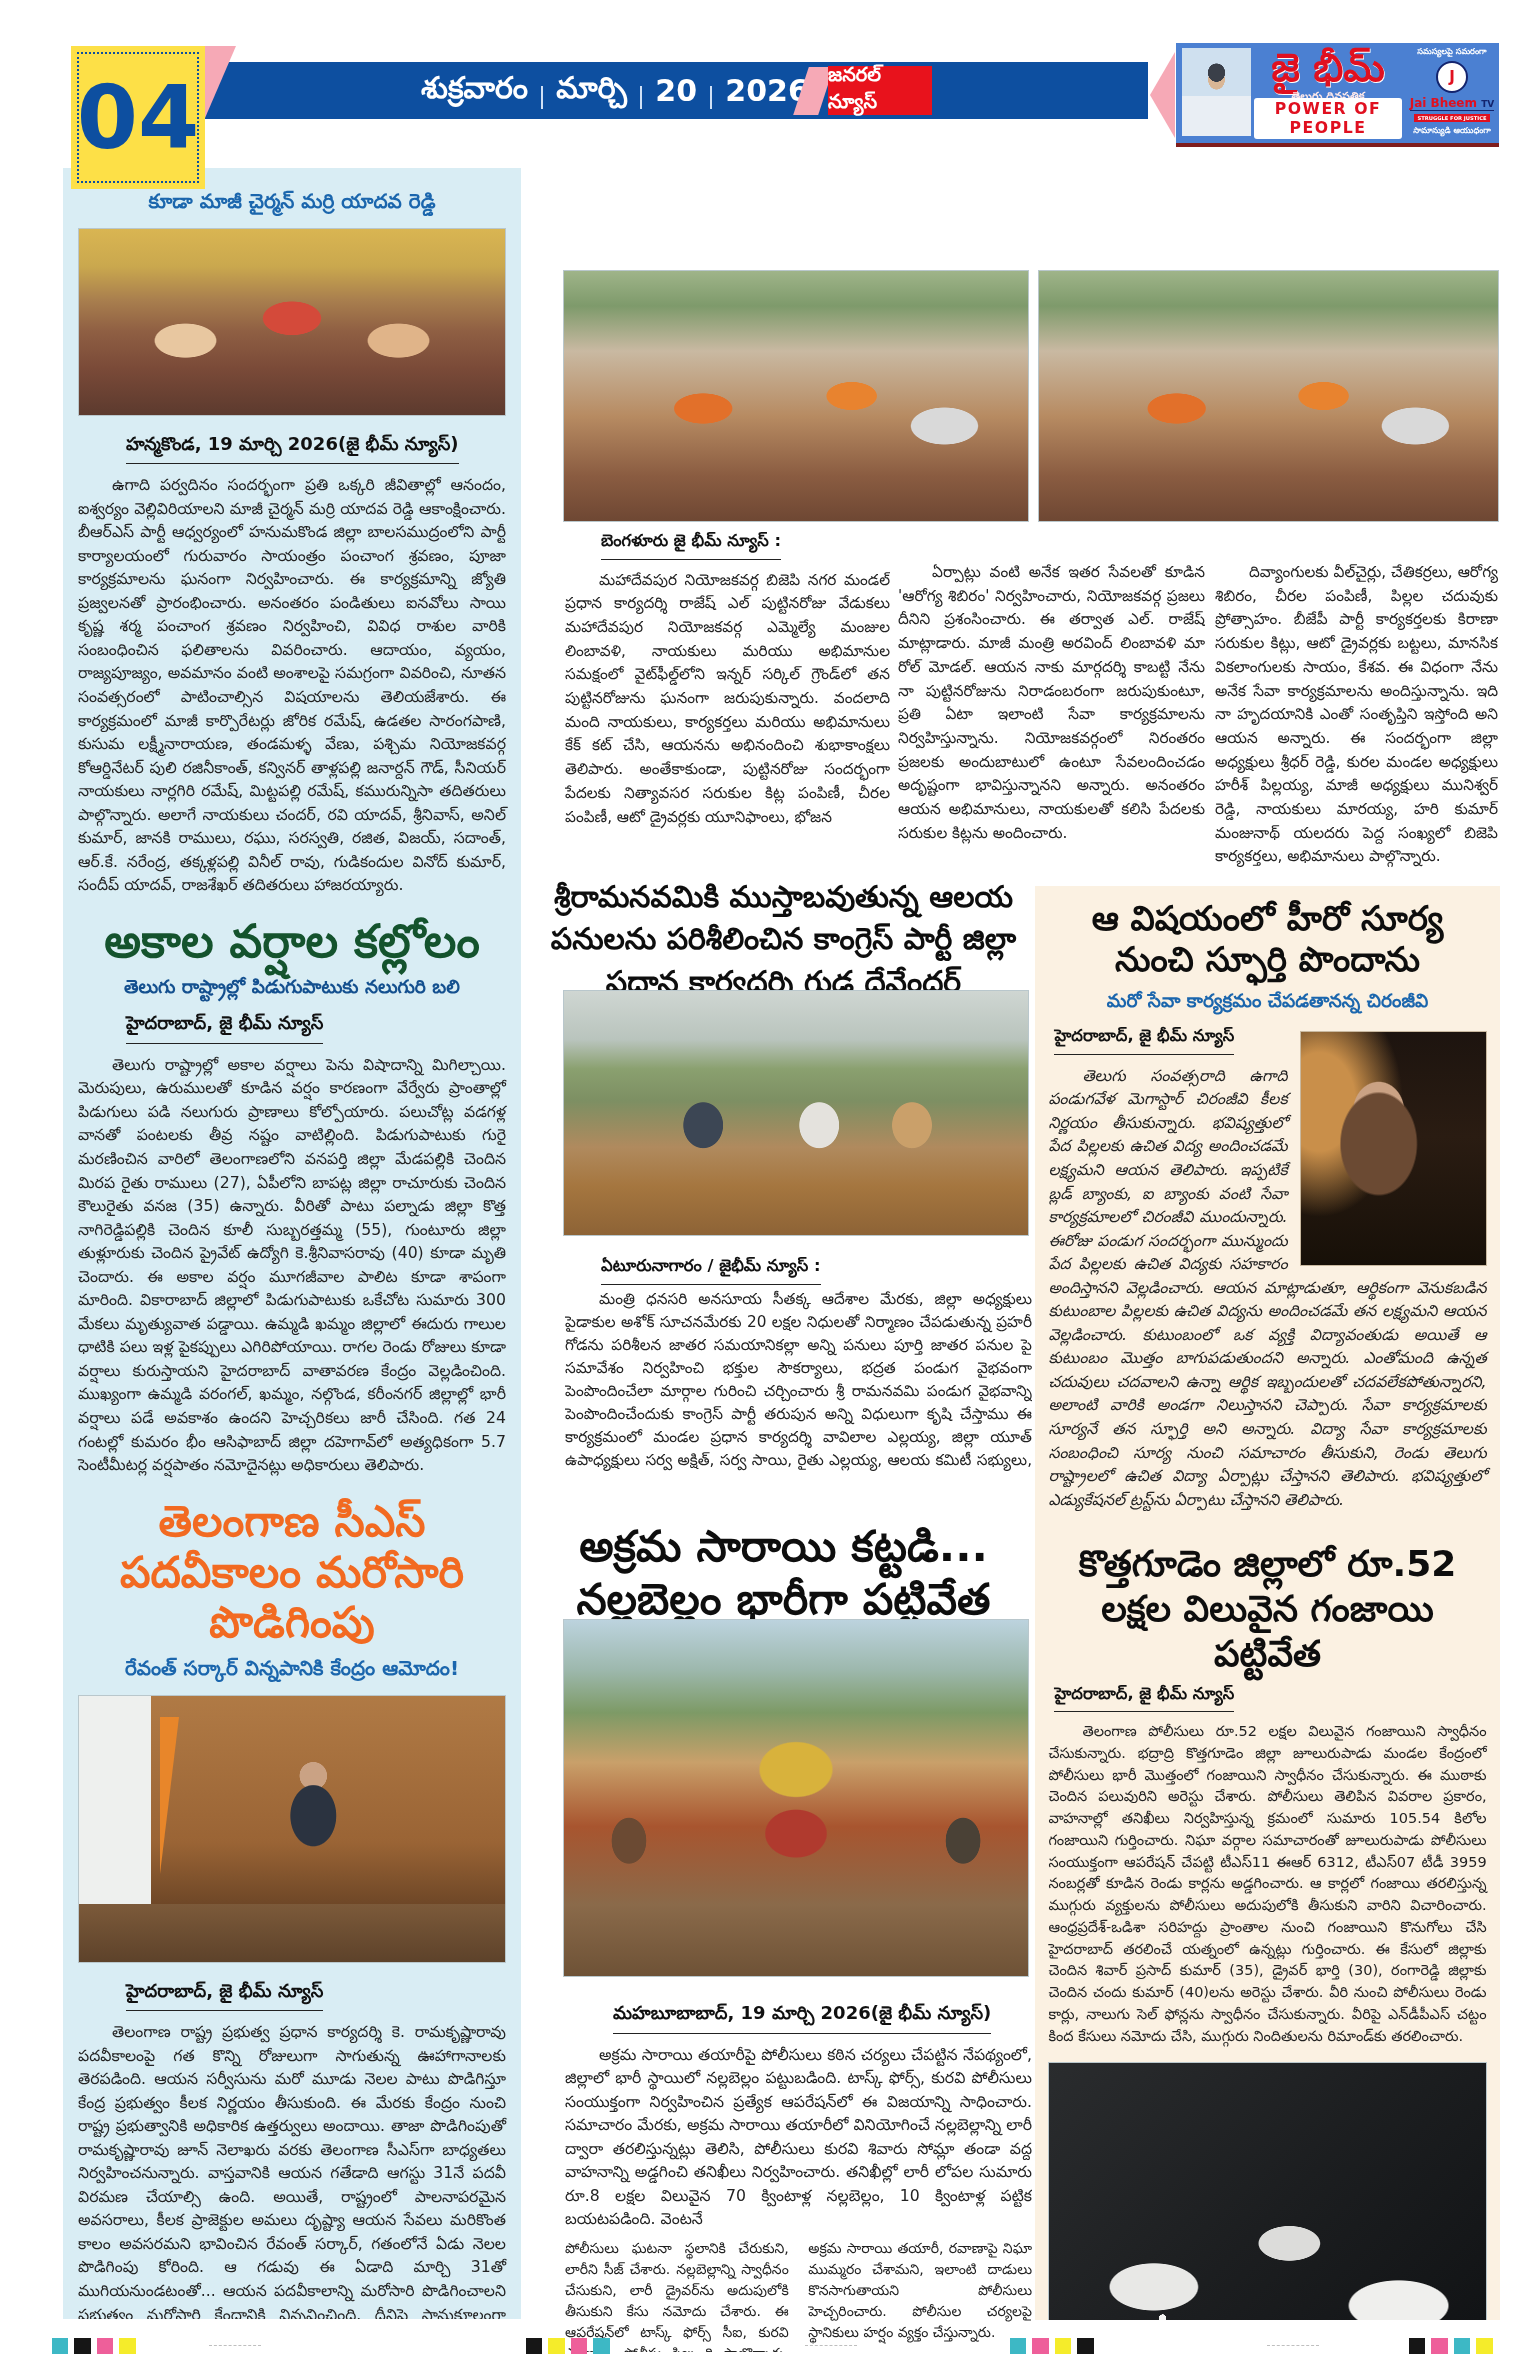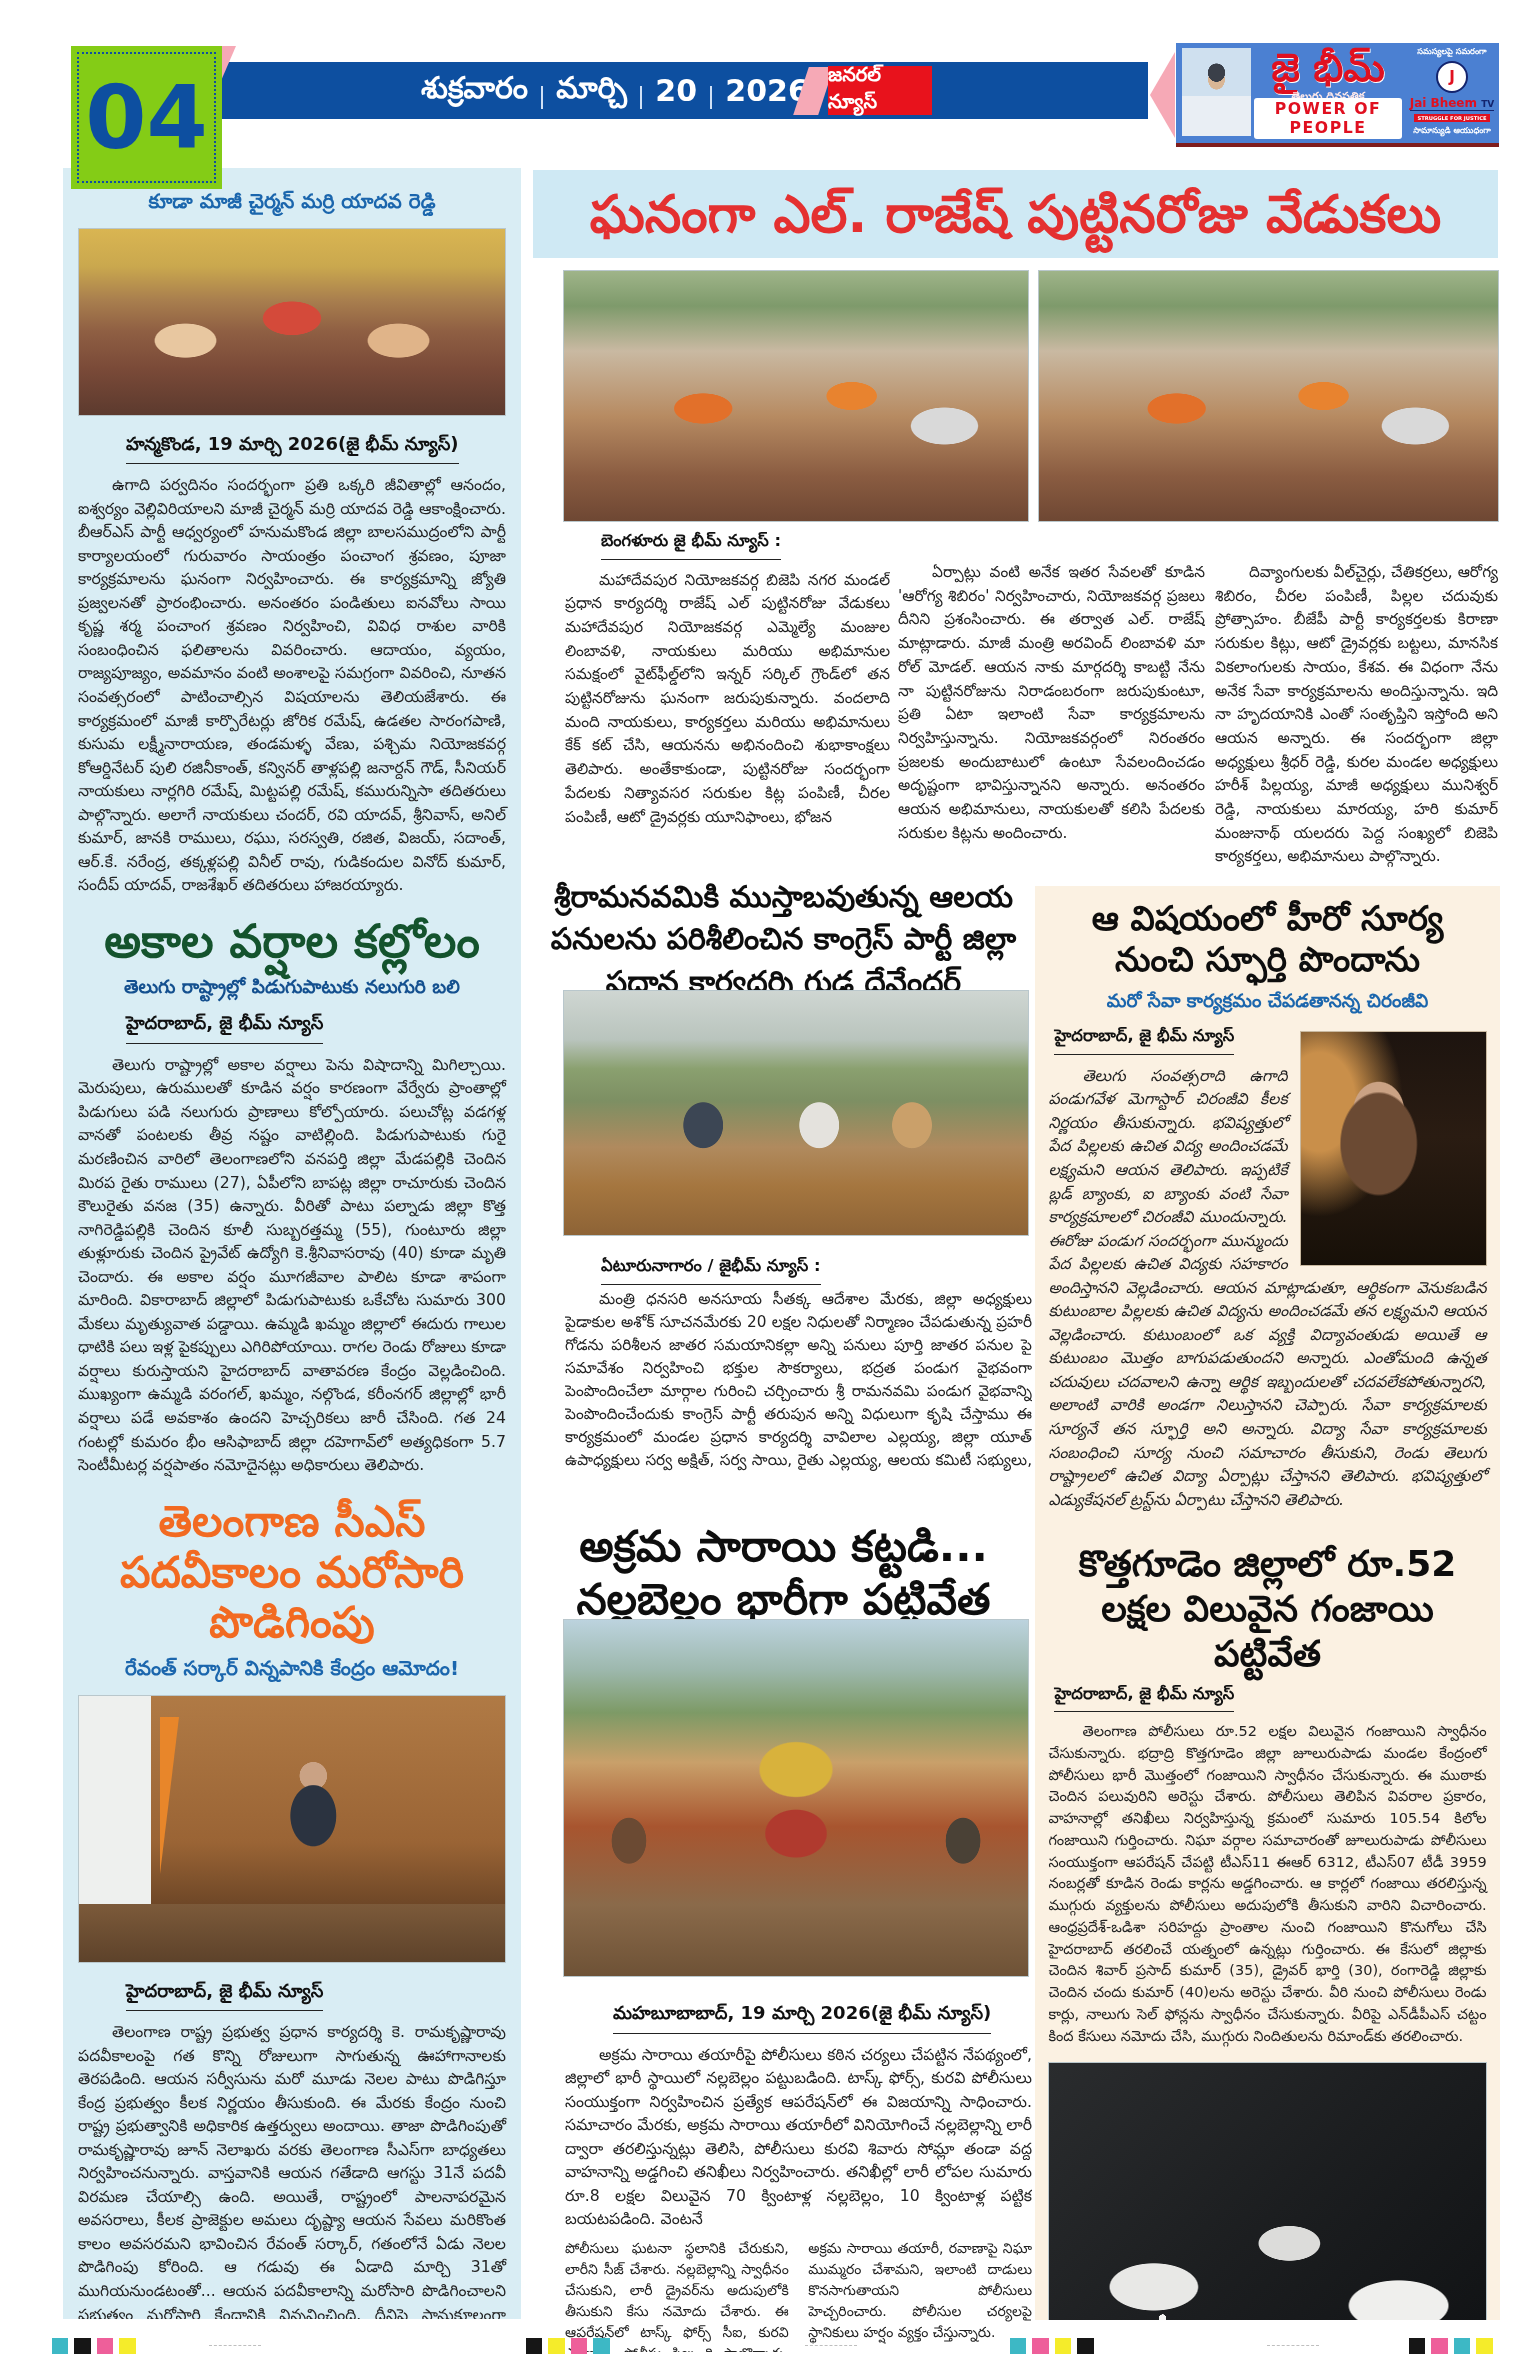--- a/index.html
+++ b/index.html
@@ -1,20 +1,20 @@
 <!DOCTYPE html>
 <html style="font-size:12px"><head>
 <meta charset="utf-8">
 <style>
   html,body{margin:0;padding:0;background:#ffffff;}
   .page{position:relative;width:1541px;height:2377px;background:#ffffff;
         font-family:"DejaVu Sans","Liberation Sans",sans-serif;overflow:hidden;color:#1a1a1a;}
 
   
-  .page-number-box{position:absolute;left:71px;top:46px;width:151px;height:143px;background:#84cc16;
+  .page-number-box{position:absolute;left:71px;top:46px;width:134px;height:143px;background:#fde047;
       display:flex;align-items:center;justify-content:center;z-index:3;}
   .page-number-box .inner{position:absolute;inset:6px;border:2.2px dotted #0d4fa0;}
   .page-number{font-size:88px;font-weight:bold;color:#0d4fa0;line-height:1;}
   .page-fold{position:absolute;left:205px;top:46px;width:0;height:0;z-index:2;
       border-top:72px solid #f6a9b6;border-bottom:72px solid transparent;border-right:31px solid transparent;}
   .header-bar{position:absolute;left:205px;top:62px;width:943px;height:57px;background:#0d4fa0;z-index:1;
       display:flex;align-items:center;}
   .date-group{position:absolute;left:216px;top:0;height:57px;display:flex;align-items:center;gap:13.4px;
       color:#ffffff;font-size:30px;font-weight:bold;}
   .date-sep{width:1.5px;height:22.4px;background:#cfe0f5;align-self:flex-end;margin-bottom:10.4px;}
@@ -210,23 +210,20 @@
 
     <h2 class="h-cs">తెలంగాణ సీఎస్ పదవీకాలం మరోసారి పొడిగింపు</h2>
     <div class="sub-cs">రేవంత్ సర్కార్ విన్నపానికి కేంద్రం ఆమోదం!</div>
     <div class="gap-s"></div>
     <div class="photo photo-cs-office"></div>
     <div class="gap-m"></div>
     <span class="dateline">హైదరాబాద్, జై భీమ్ న్యూస్</span>
     <p class="body-text">తెలంగాణ రాష్ట్ర ప్రభుత్వ ప్రధాన కార్యదర్శి కె. రామకృష్ణారావు పదవీకాలంపై గత కొన్ని రోజులుగా సాగుతున్న ఊహాగానాలకు తెరపడింది. ఆయన సర్వీసును మరో మూడు నెలల పాటు పొడిగిస్తూ కేంద్ర ప్రభుత్వం కీలక నిర్ణయం తీసుకుంది. ఈ మేరకు కేంద్రం నుంచి రాష్ట్ర ప్రభుత్వానికి అధికారిక ఉత్తర్వులు అందాయి. తాజా పొడిగింపుతో రామకృష్ణారావు జూన్ నెలాఖరు వరకు తెలంగాణ సీఎస్‌గా బాధ్యతలు నిర్వహించనున్నారు. వాస్తవానికి ఆయన గతేడాది ఆగస్టు 31నే పదవీ విరమణ చేయాల్సి ఉంది. అయితే, రాష్ట్రంలో పాలనాపరమైన అవసరాలు, కీలక ప్రాజెక్టుల అమలు దృష్ట్యా ఆయన సేవలు మరికొంత కాలం అవసరమని భావించిన రేవంత్ సర్కార్, గతంలోనే ఏడు నెలల పొడిగింపు కోరింది. ఆ గడువు ఈ ఏడాది మార్చి 31తో ముగియనుండటంతో... ఆయన పదవీకాలాన్ని మరోసారి పొడిగించాలని ప్రభుత్వం మరోసారి కేంద్రానికి విన్నవించింది. దీనిపై సానుకూలంగా స్పందించిన కేంద్రం, మూడు నెలల పొడిగింపునకు ఆమోదం తెలిపింది. రాష్ట్ర ప్రభుత్వ వర్గాల సమాచారం ప్రకారం, ముఖ్యమంత్రి రైతు భరోసా నిధుల విడుదల (మార్చి 22), అంతర్జాతీయ ఫామ్ ఫెస్టివల్ ప్రారంభం వంటి కీలక ఘట్టాలు జరుగనున్నందున సీఎస్ మార్పు సరికాదని ప్రభుత్వం భావించినట్లు తెలుస్తోంది. రామకృష్ణారావుకు ఇది మూడో పొడిగింపు కావడం విశేషం.</p>
   </div>
 
-  <div class="top-strip">
-    <h1 class="h-birthday">ఘనంగా ఎల్. రాజేష్ పుట్టినరోజు వేడుకలు</h1>
-  </div>
   <div class="bday-photo-l photo photo-bday"></div>
   <div class="bday-photo-r photo photo-bday"></div>
 
   <div class="bday-col col1">
     <span class="dateline small">బెంగళూరు జై భీమ్ న్యూస్ :</span>
     <p class="body-text">మహాదేవపుర నియోజకవర్గ బిజెపి నగర మండల్ ప్రధాన కార్యదర్శి రాజేష్ ఎల్ పుట్టినరోజు వేడుకలు మహాదేవపుర నియోజకవర్గ ఎమ్మెల్యే మంజుల లింబావళి, నాయకులు మరియు అభిమానుల సమక్షంలో వైట్‌ఫీల్డ్‌లోని ఇన్నర్ సర్కిల్ గ్రౌండ్‌లో తన పుట్టినరోజును ఘనంగా జరుపుకున్నారు. వందలాది మంది నాయకులు, కార్యకర్తలు మరియు అభిమానులు కేక్ కట్ చేసి, ఆయనను అభినందించి శుభాకాంక్షలు తెలిపారు. అంతేకాకుండా, పుట్టినరోజు సందర్భంగా పేదలకు నిత్యావసర సరుకుల కిట్ల పంపిణీ, చీరల పంపిణీ, ఆటో డ్రైవర్లకు యూనిఫాంలు, భోజన</p>
   </div>
   <div class="bday-col col2">
     <p class="body-text" style="margin-top:30px;">ఏర్పాట్లు వంటి అనేక ఇతర సేవలతో కూడిన 'ఆరోగ్య శిబిరం' నిర్వహించారు, నియోజకవర్గ ప్రజలు దీనిని ప్రశంసించారు. ఈ తర్వాత ఎల్. రాజేష్ మాట్లాడారు. మాజీ మంత్రి అరవింద్ లింబావళి మా రోల్ మోడల్. ఆయన నాకు మార్గదర్శి కాబట్టి నేను నా పుట్టినరోజును నిరాడంబరంగా జరుపుకుంటూ, ప్రతి ఏటా ఇలాంటి సేవా కార్యక్రమాలను నిర్వహిస్తున్నాను. నియోజకవర్గంలో నిరంతరం ప్రజలకు అందుబాటులో ఉంటూ సేవలందించడం అదృష్టంగా భావిస్తున్నానని అన్నారు. అనంతరం ఆయన అభిమానులు, నాయకులతో కలిసి పేదలకు సరుకుల కిట్లను అందించారు.</p>
   </div>

